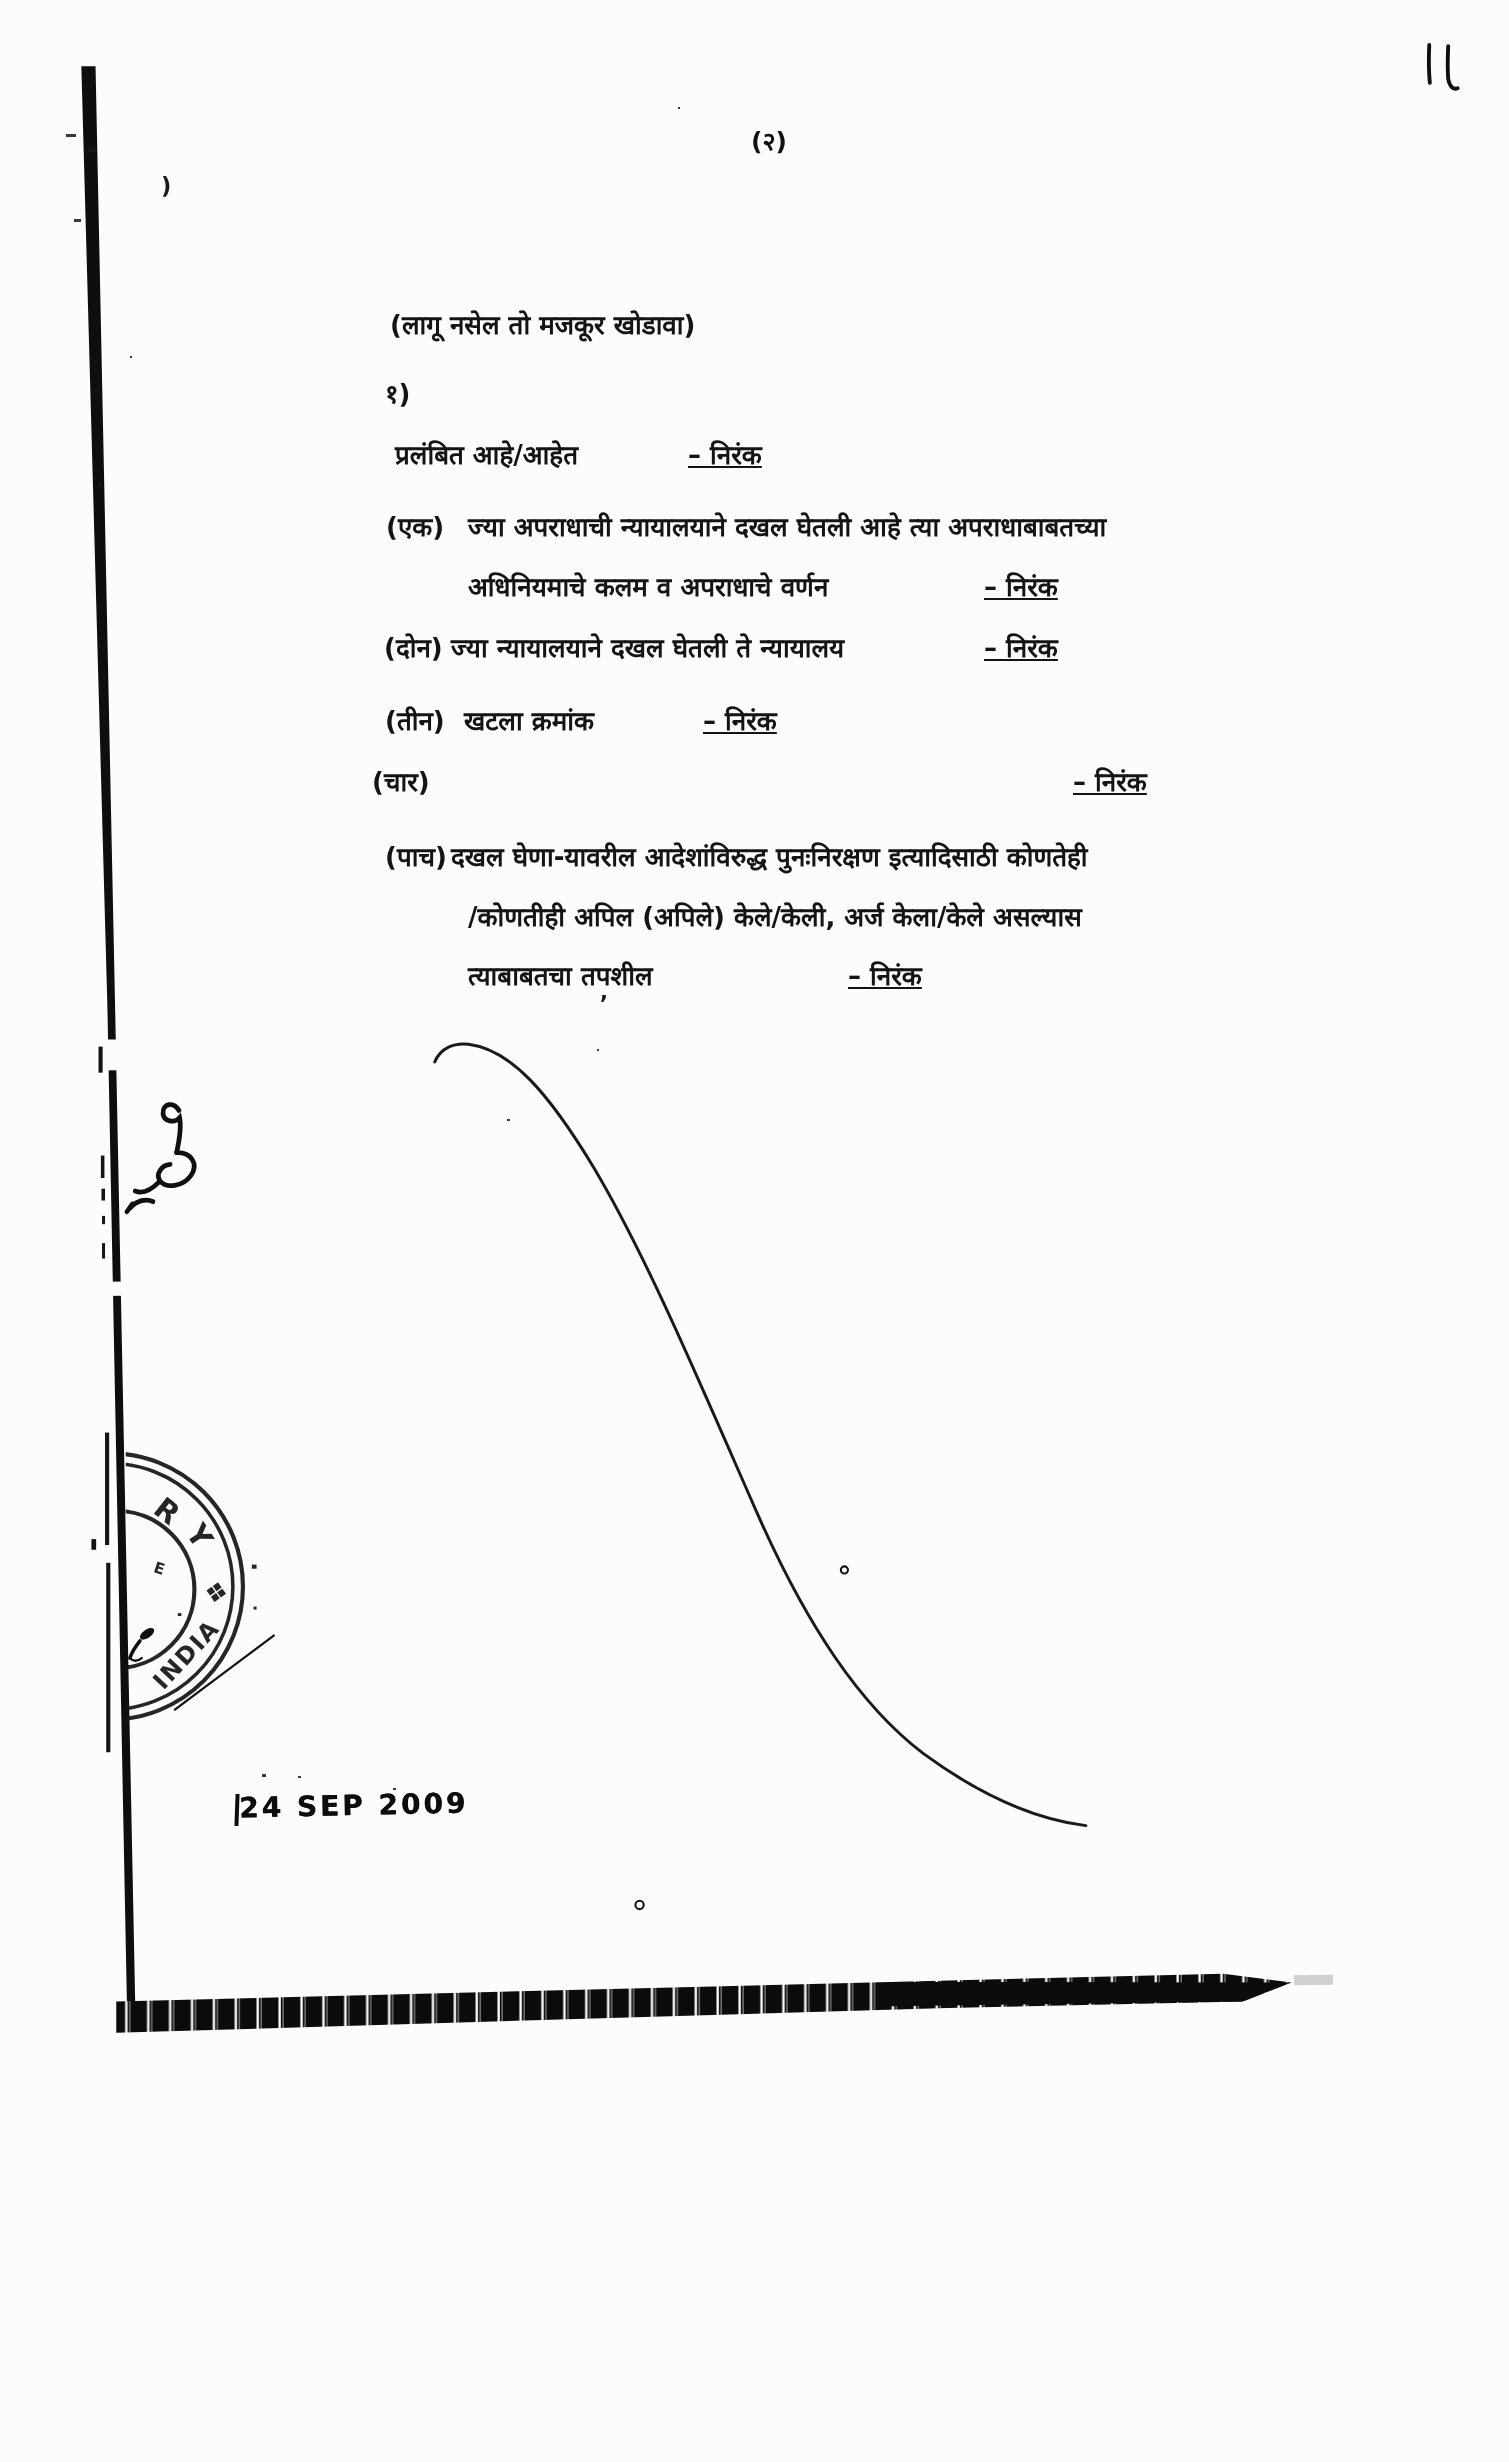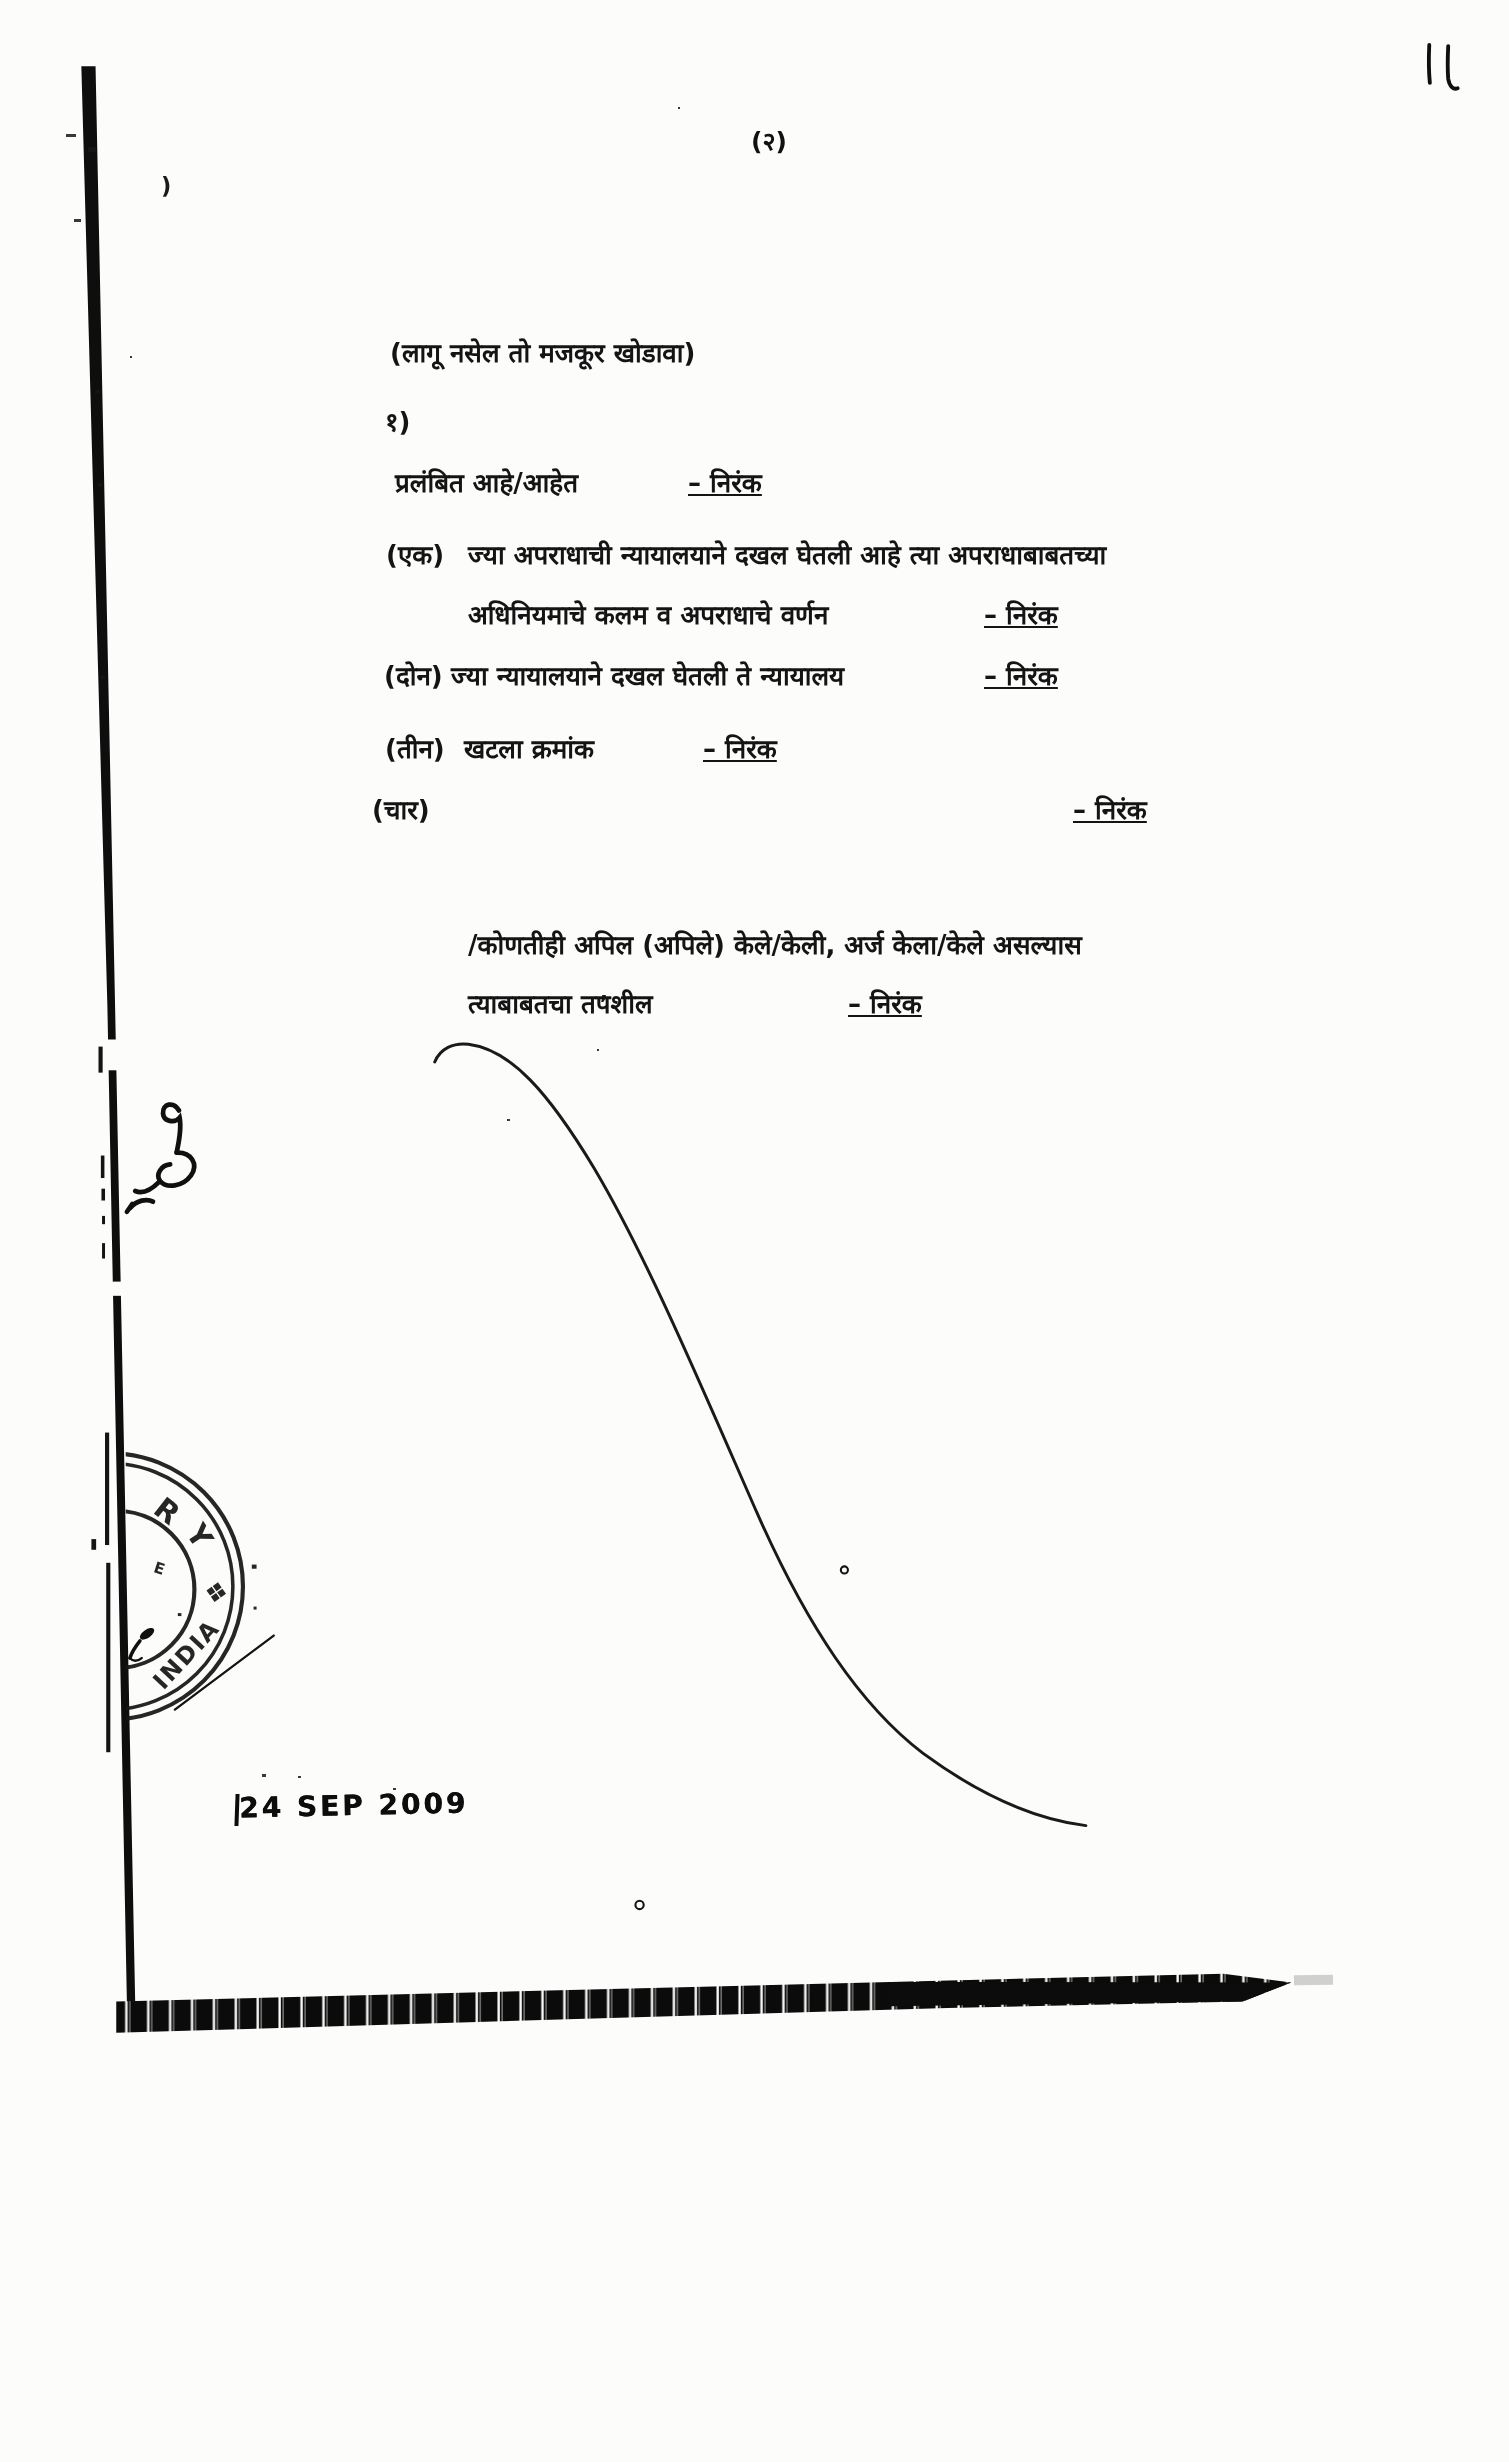--- a/index.html
+++ b/index.html
@@ -5,21 +5,21 @@
   html,body{margin:0;padding:0;background:#e8e8e6;}
   .page{
     position:relative;
     width:1510px;height:2462px;
     background:#fcfcfb;
     overflow:hidden;
     font-family:"DejaVu Sans",sans-serif;
     color:#111;
   }
   .art{position:absolute;left:0;top:0;pointer-events:none;}
-  .line{position:absolute;left:0;width:100%;height:41px;margin-top:28px;}
+  .line{position:absolute;left:0;width:100%;height:41px;}
   .line .t{position:absolute;white-space:nowrap;font-weight:700;font-size:26px;color:#141414;}
   .line .val{font-weight:700;text-decoration:underline;}
   .page-number{position:absolute;left:751px;top:123px;font-size:25px;font-weight:700;}
   .edge-paren{position:absolute;left:161px;top:173px;font-size:22.5px;font-weight:700;color:#1a1a1a;}
   .stray-comma{position:absolute;left:600px;top:980px;font-size:21px;font-weight:700;color:#1a1a1a;}
   .date-stamp{
     position:absolute;left:239px;top:1789px;
     font-size:28px;font-weight:700;letter-spacing:3px;
     color:#0d0d0d;
     transform:rotate(-1.2deg);
@@ -162,20 +162,24 @@
     <span class="t" style="left:385px">(तीन)</span>
     <span class="t" style="left:464px">खटला क्रमांक</span>
     <span class="t val" style="left:703px">– निरंक</span>
   </div>
 
   <div class="line" style="top:763px">
     <span class="t" style="left:372px">(चार)</span>
     <span class="t val" style="left:1073px">– निरंक</span>
   </div>
 
+  <div class="line" style="top:838px">
+    <span class="t" style="left:385px">(पाच)</span>
+    <span class="t" style="left:451px">दखल घेणा-यावरील आदेशांविरुद्ध पुनःनिरक्षण इत्यादिसाठी कोणतेही</span>
+  </div>
   <div class="line" style="top:898px">
     <span class="t" style="left:468px">/कोणतीही अपिल (अपिले) केले/केली, अर्ज केला/केले असल्यास</span>
   </div>
   <div class="line" style="top:957px">
     <span class="t" style="left:468px">त्याबाबतचा तपशील</span>
     <span class="t val" style="left:848px">– निरंक</span>
   </div>
 
   <div class="date-tick"></div>
   <div class="date-stamp">24 SEP 2009</div>

